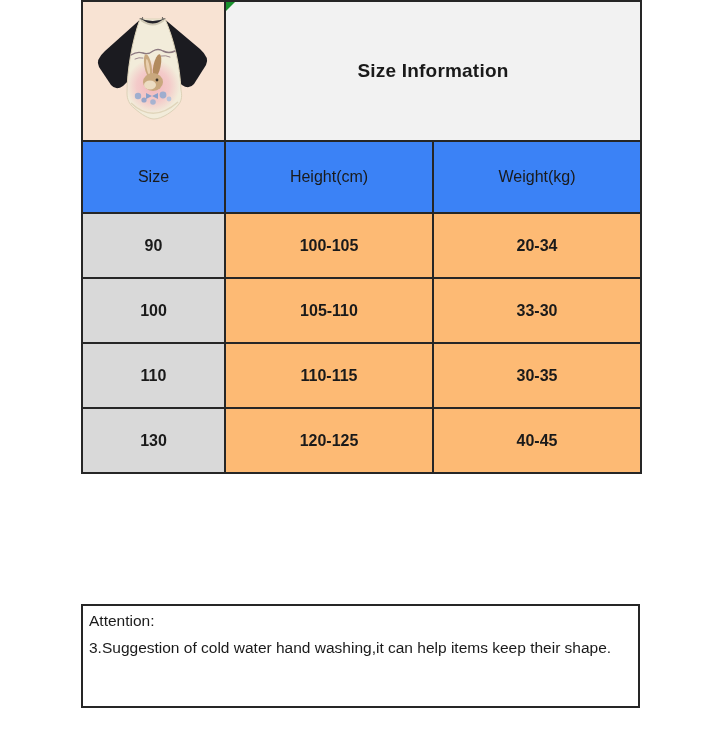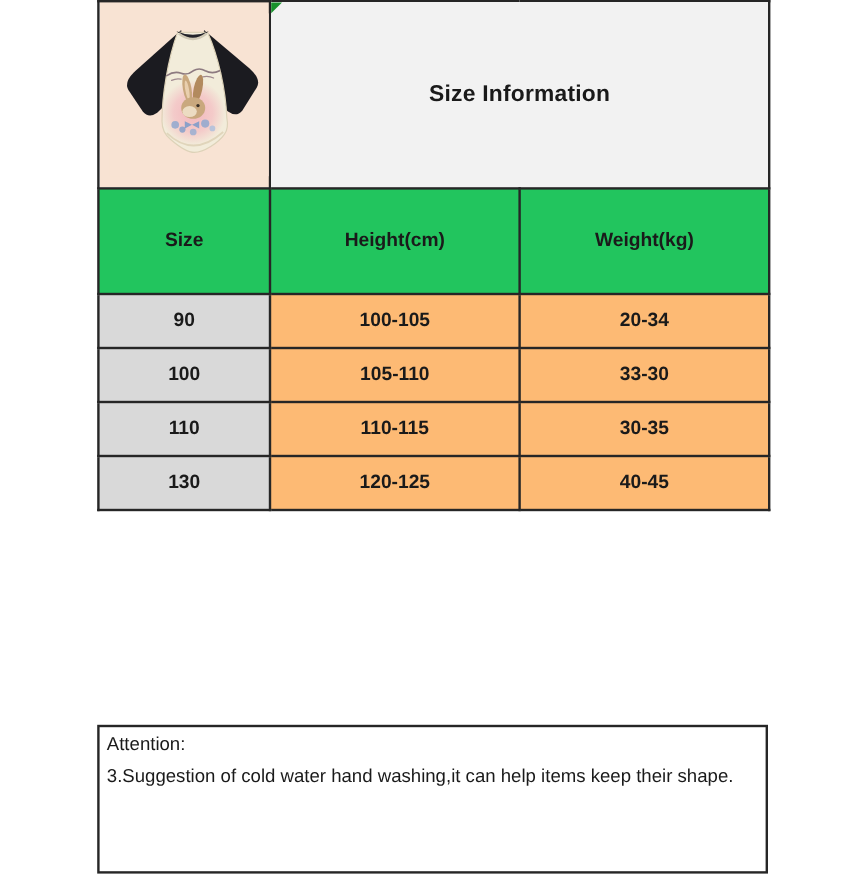--- a/index.html
+++ b/index.html
@@ -5,39 +5,39 @@
   html,body { margin:0; padding:0; background:#ffffff; }
   .canvas {
     position:relative; width:722px; height:729px; background:#ffffff;
     font-family:"Liberation Sans", sans-serif; color:#1a1a1a; overflow:hidden;
   }
   table.size-table {
     position:absolute; left:81px; top:0; width:559px;
     border-collapse:collapse; table-layout:fixed;
   }
   table.size-table td {
-    border:2px solid #262626; text-align:center; vertical-align:middle; padding:8px;
+    border:2px solid #262626; text-align:center; vertical-align:middle; padding:0;
   }
   .photo-cell { height:138px; background:#f8e3d3; overflow:hidden; }
   .photo-cell svg { display:block; }
   .title-cell {
     background:#f2f2f2; font-size:19px; font-weight:bold; position:relative;
     letter-spacing:0.2px;
   }
   .corner-marker {
     position:absolute; top:0; left:0; width:0; height:0;
     border-top:9px solid #18912c; border-right:9px solid transparent;
   }
-  tr.row-head td { background:#22c55e; height:70px; font-weight:bold; font-size:16px; }
+  tr.row-head td { background:#3b82f6; height:70px; font-weight:normal; font-size:16px; }
   td.size-head { font-size:26px; }
-  tr.row-data { height:45px; }
+  tr.row-data { height:65px; }
   tr.row-data td { font-size:16px; font-weight:bold; background:#fdba74; }
   tr.row-data td.size-col { background:#d9d9d9; }
   .attention {
-    position:absolute; left:81px; top:604px; width:559px; height:124px;
+    position:absolute; left:81px; top:604px; width:559px; height:104px;
     border:2px solid #262626; box-sizing:border-box; background:#ffffff;
     font-size:15.5px; line-height:27px; text-align:left; padding:1px 6px 0 6px;
     font-weight:normal;
   }
 </style>
 </head>
 <body>
 
 <div class="canvas">
 

